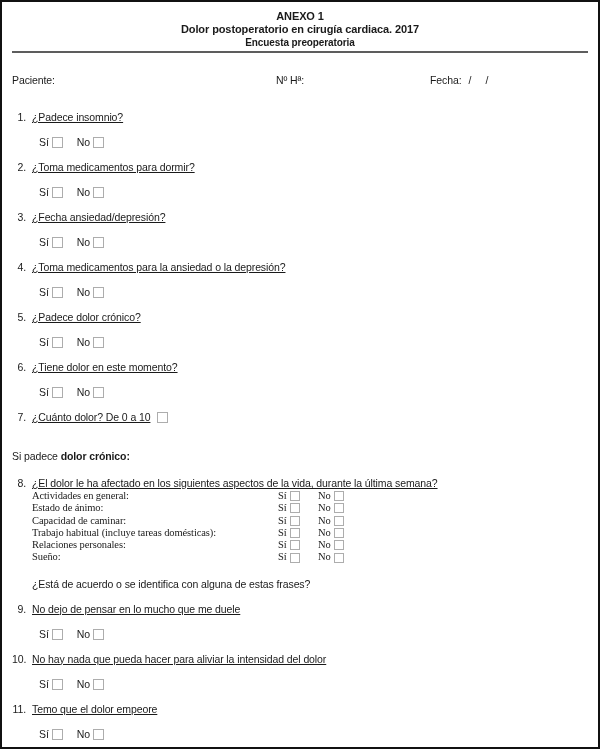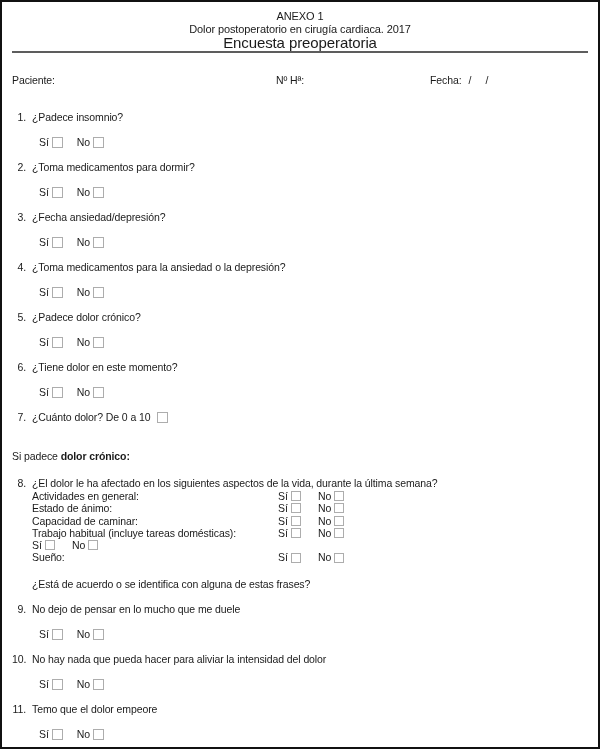--- a/index.html
+++ b/index.html
@@ -5,45 +5,45 @@
   html,body{margin:0;padding:0;background:#ffffff;}
   .page{
     width:600px;height:749px;box-sizing:border-box;
     border:2px solid #111;
     padding:8px 10px 0 10px;
     font-family:"Liberation Sans",sans-serif;
     font-size:10.5px;color:#1a1a1a;letter-spacing:-0.1px;
     background:#fff;overflow:hidden;
   }
   
-  .hdr div{font-weight:400;text-align:center;line-height:13px;}
+  .hdr div{font-weight:700;text-align:center;line-height:13px;}
   .h1,.h2{font-size:11px;}
-  .h3{font-size:15px;}
+  .h3{font-size:10px;}
   .rule{height:2px;border:none;background:#5d5d5d;margin:2px 0 0 0;}
   
   .fields{display:flex;margin-top:21px;line-height:13px;}
   .f-patient{width:264px;flex:none;}
   .f-record{width:154px;flex:none;}
   .f-date{white-space:pre;}
   .date-val{white-space:pre;margin-left:7px;}
   
   .q{display:flex;margin-top:12px;line-height:13px;}
   .qnum{width:14px;flex:none;text-align:right;}
-  .qtext{margin-left:6px;}
+  .qtext{margin-left:6px;text-decoration:underline;}
   .yn{display:flex;align-items:center;margin-left:27px;margin-top:12px;line-height:13px;}
   .pair{display:flex;align-items:center;}
   .pair + .pair{margin-left:14px;}
   .box{display:inline-block;width:11px;height:11px;border:1px solid #adadad;background:#fff;box-sizing:border-box;margin-left:3px;flex:none;}
   .box.small{width:10px;height:10px;}
   .inline-box{display:inline-block;width:11px;height:11px;border:1px solid #adadad;background:#fff;box-sizing:border-box;margin-left:7px;vertical-align:-2px;}
   
   .note{margin-top:26px;line-height:13px;}
   .q8{margin-top:14px;}
   .subs{margin-left:20px;}
-  .sub{display:flex;align-items:center;line-height:12.3px;height:12.3px;}
+  .sub{display:flex;align-items:center;line-height:12.3px;height:12.3px;font-family:Liberation Serif, serif;}
   .slabel{width:246px;flex:none;}
   .sub .pair1{width:40px;flex:none;display:flex;align-items:center;}
   .sub .pair2{display:flex;align-items:center;}
   .interlude{margin-top:14px;margin-left:20px;line-height:13px;}
 </style>
 </head>
 <body>
 
 <div class="page">
 
@@ -203,20 +203,21 @@
       <span class="pair1">
           <span>Sí</span>
           <span class="box small"></span>
         </span>
       <span class="pair2">
           <span>No</span>
           <span class="box small"></span>
         </span>
     </div>
     <div class="sub">
+      <span class="slabel">Relaciones personales:</span>
       <span class="pair1">
           <span>Sí</span>
           <span class="box small"></span>
         </span>
       <span class="pair2">
           <span>No</span>
           <span class="box small"></span>
         </span>
     </div>
     <div class="sub">

